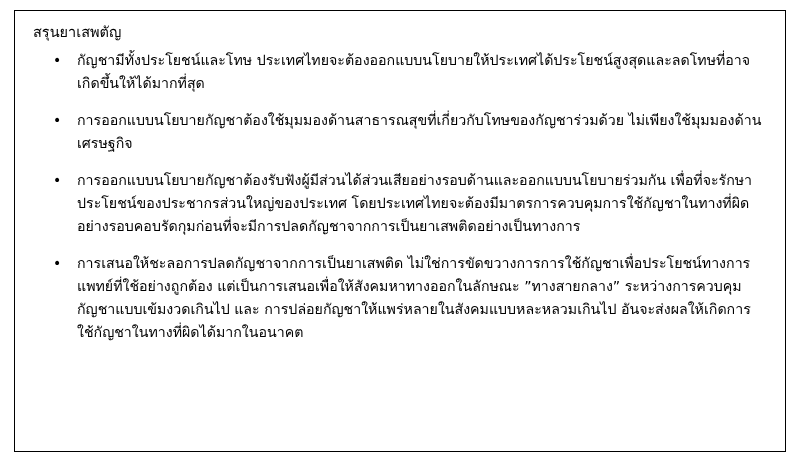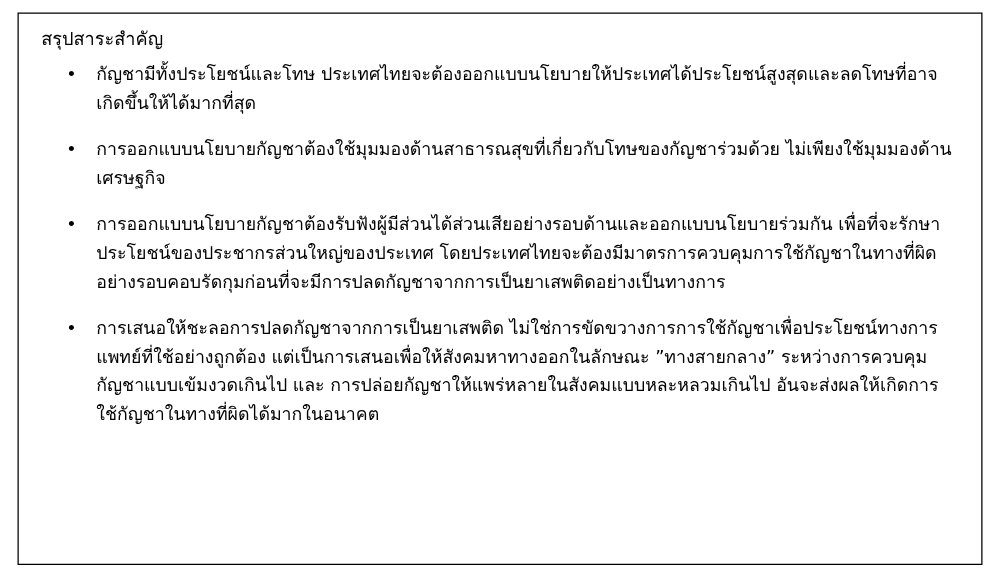--- a/index.html
+++ b/index.html
@@ -56,21 +56,21 @@
     top: 0;
     font-size: 14px;
     line-height: 1.62;
   }
 </style>
 </head>
 <body>
 
 <div class="page">
   <div class="summary-box">
-    <div class="box-title">สรุปสาระสำคัญ</div>
+    <div class="box-title">สรุนยาเสพตัญ</div>
     <ul class="points">
       <li>
         <span class="bullet">•</span>
         <span>กัญชามีทั้งประโยชน์และโทษ ประเทศไทยจะต้องออกแบบนโยบายให้ประเทศได้ประโยชน์สูงสุดและลดโทษที่อาจเกิดขึ้นให้ได้มากที่สุด</span>
       </li>
       <li>
         <span class="bullet">•</span>
         <span>การออกแบบนโยบายกัญชาต้องใช้มุมมองด้านสาธารณสุขที่เกี่ยวกับโทษของกัญชาร่วมด้วย ไม่เพียงใช้มุมมองด้านเศรษฐกิจ</span>
       </li>
       <li>

